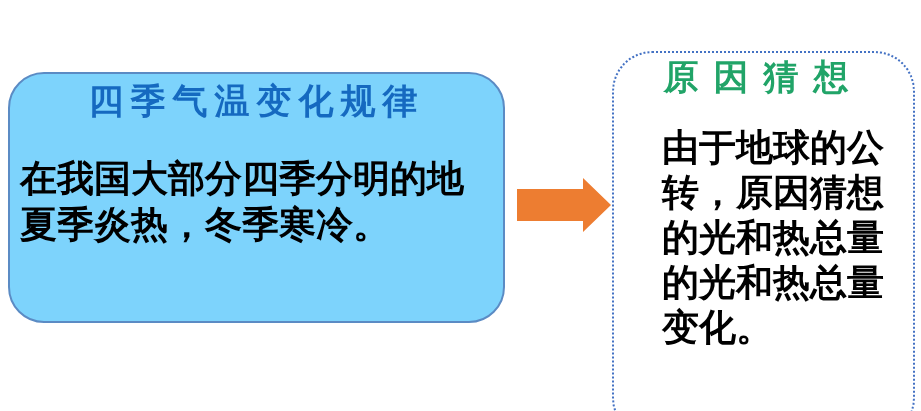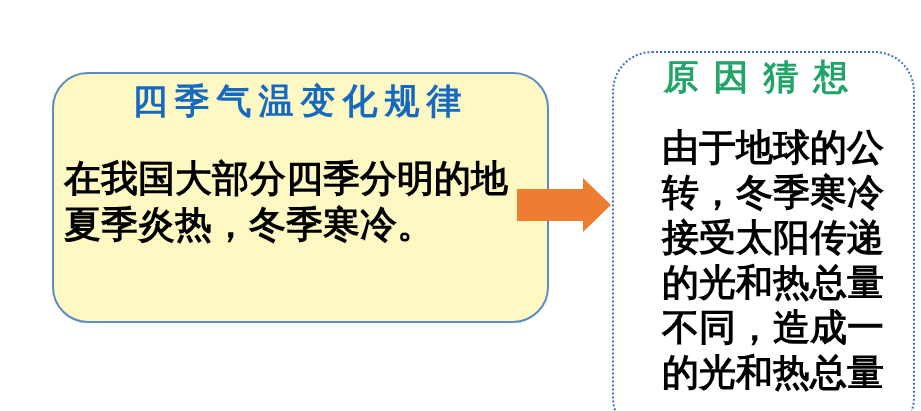--- a/index.html
+++ b/index.html
@@ -19,22 +19,21 @@
   
   .pattern-box {
     position: absolute;
     left: 8px;
     top: 72px;
     width: 493px;
     height: 247px;
     border: 2px solid #5B8BC4;
     border-radius: 36px;
     box-sizing: content-box;
-    background: #fef9c3;
-    margin-left: 44px;
+    background: #7dd3fc;
   }
   .pattern-box .box-title {
     margin-top: 9px;
     text-align: center;
     font-size: 35px;
     font-weight: bold;
     letter-spacing: 7px;
     color: #1569C0;
     line-height: 36px;
     white-space: nowrap;
@@ -105,21 +104,20 @@
   <div class="arrow-wrap">
     <svg width="94" height="54" viewBox="0 0 94 54" xmlns="http://www.w3.org/2000/svg">
       <polygon points="0,11 66,11 66,0 94,27 66,54 66,43 0,43" fill="#ED7D31"></polygon>
     </svg>
   </div>
 
   <div class="cause-box">
     <div class="box-title">原因猜想</div>
     <div class="box-body">
       <div>由于地球的公</div>
-      <div>转，冬季寒冷</div>
-      <div>接受太阳传递</div>
+      <div>转，原因猜想</div>
       <div>的光和热总量</div>
-      <div>不同，造成一</div>
       <div>的光和热总量</div>
+      <div>变化。</div>
     </div>
   </div>
 
 </div>
 
 </body></html>

